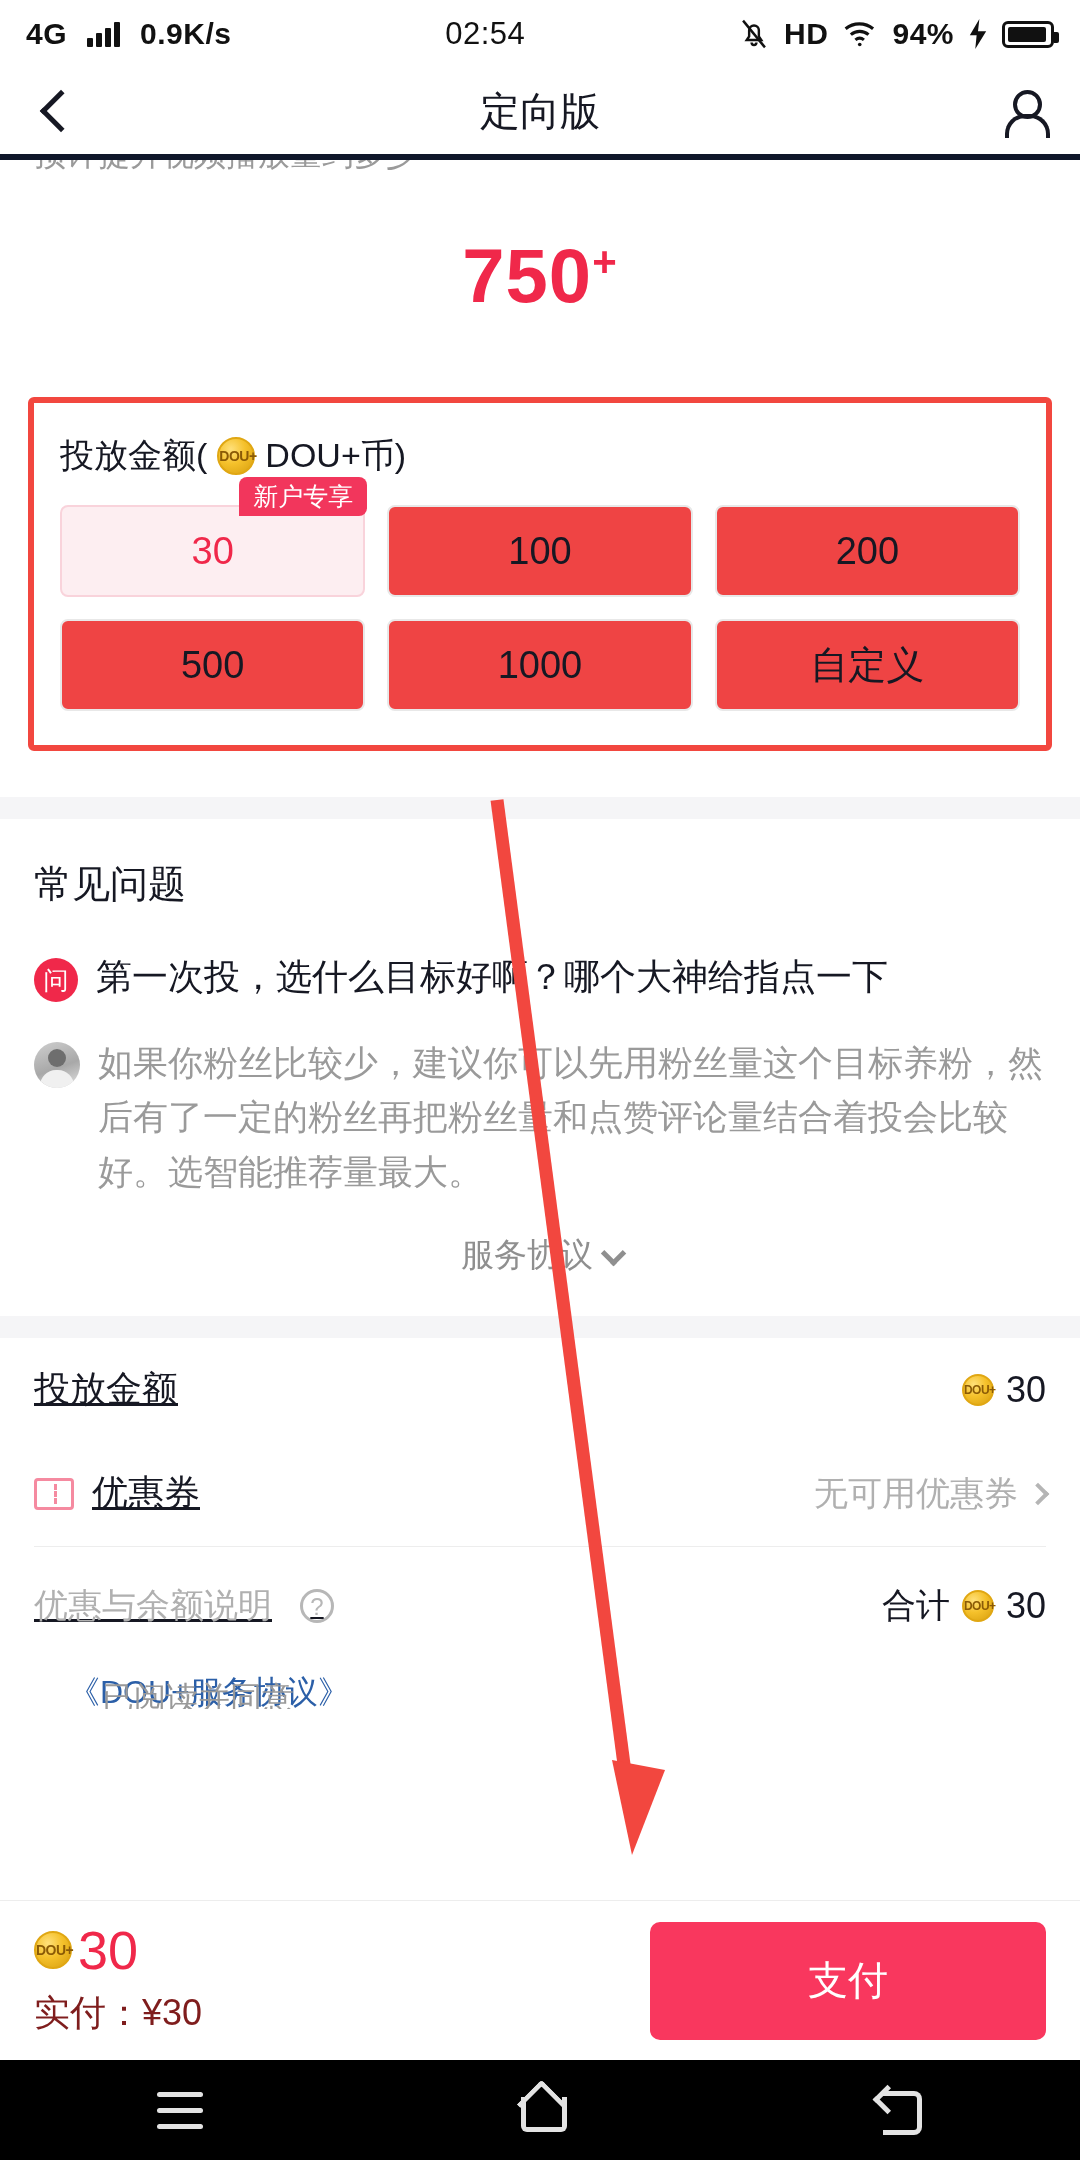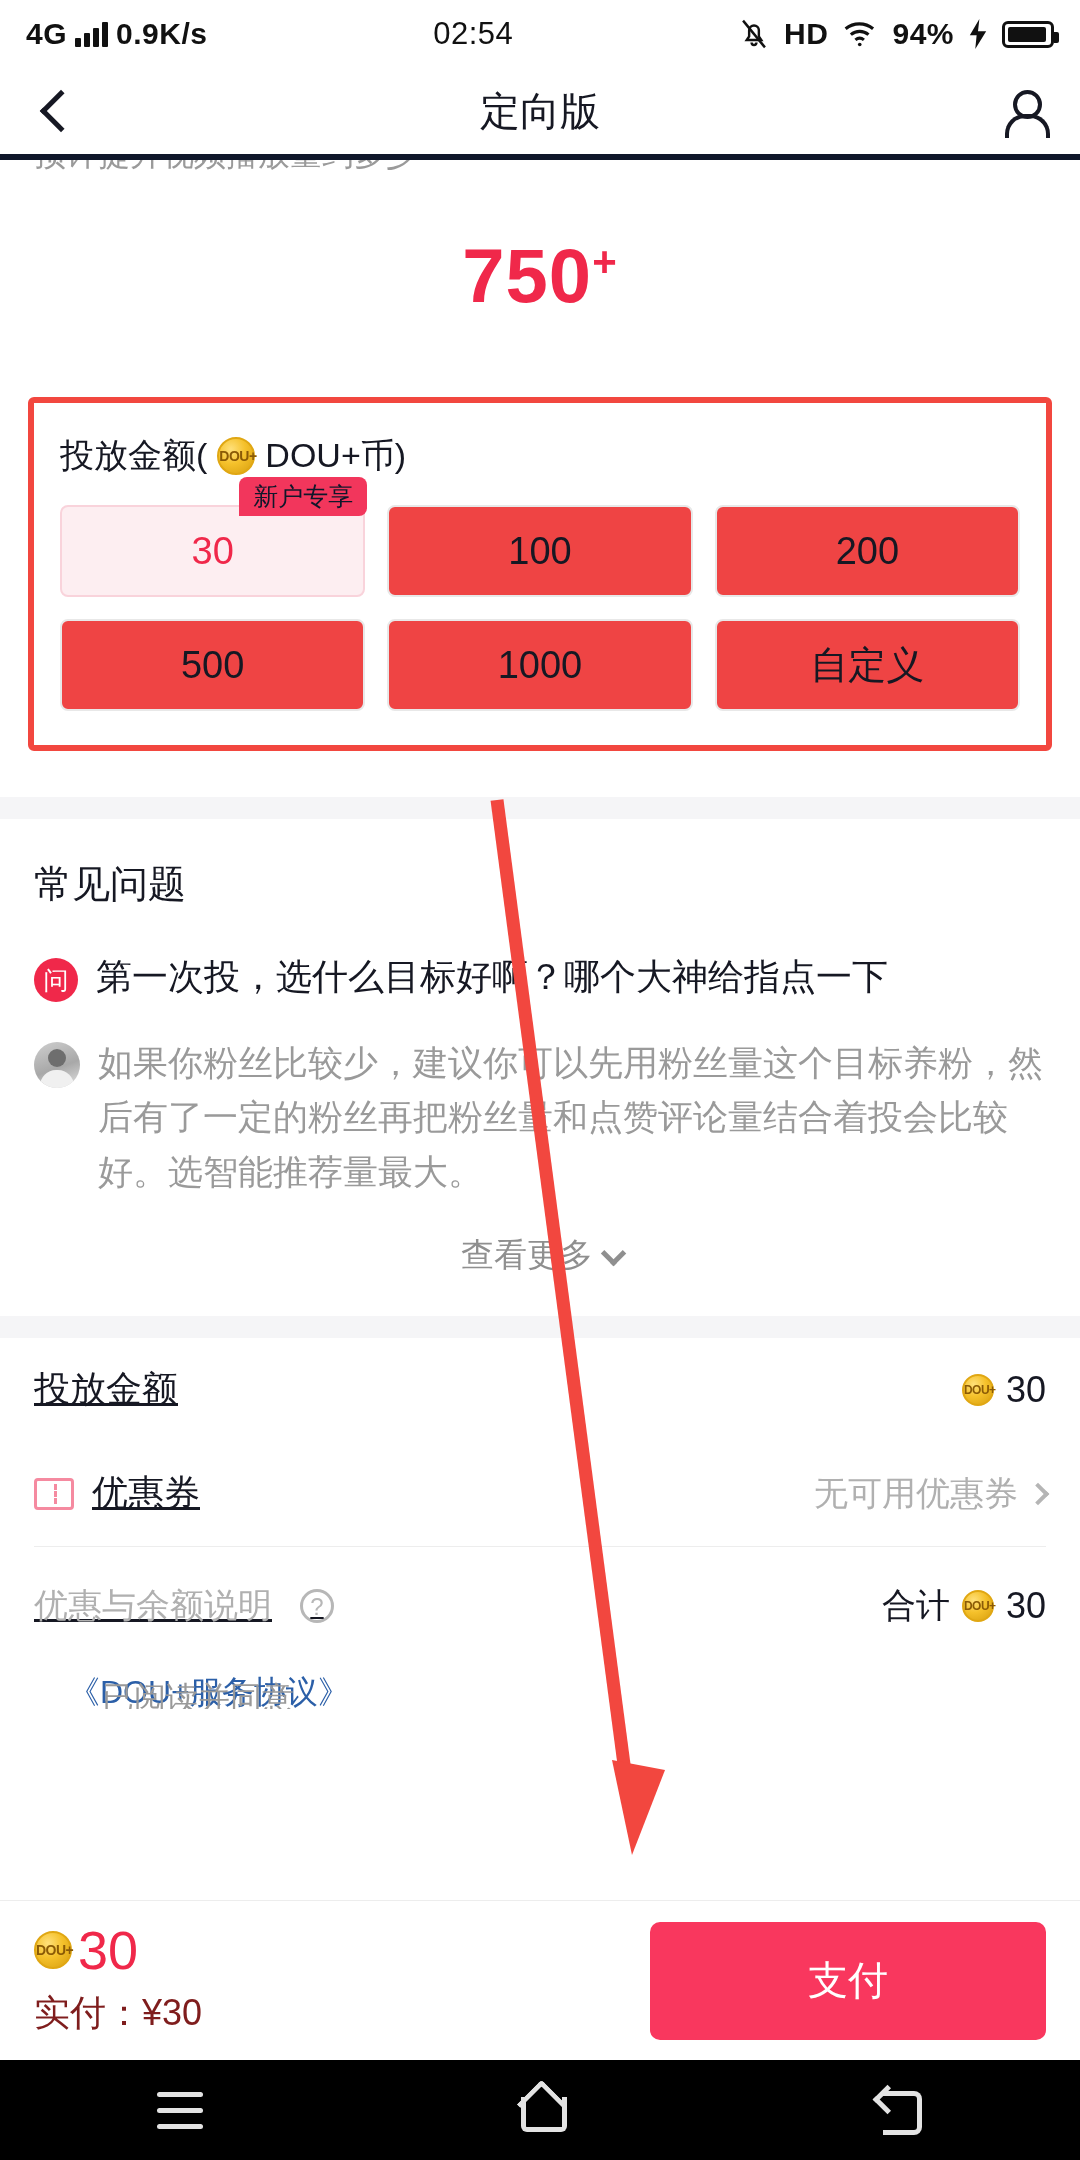--- a/index.html
+++ b/index.html
@@ -10,21 +10,21 @@
     overflow:hidden;
     position:relative;
   }
 
   
   .statusbar{
     height:68px; display:flex; align-items:center;
     padding:0 26px; background:#fff; color:#111;
     font-size:30px; font-weight:600; letter-spacing:.5px;
   }
-  .sb-left{display:flex;align-items:center;gap:8px;}
+  .sb-left{display:flex;align-items:center;gap:20px;}
   .sb-center{flex:1;text-align:center;font-size:31px;font-weight:500;}
   .sb-right{display:flex;align-items:center;gap:15px;font-size:30px;}
   .sig{display:flex;align-items:flex-end;gap:3px;height:26px;}
   .sig i{display:block;width:6px;background:#111;border-radius:1px;}
   .sig i:nth-child(1){height:9px;}
   .sig i:nth-child(2){height:14px;}
   .sig i:nth-child(3){height:19px;}
   .sig i:nth-child(4){height:25px;}
   .batt{width:52px;height:27px;border:3px solid #111;border-radius:6px;position:relative;padding:3px;}
   .batt::after{content:"";position:absolute;right:-8px;top:8px;width:5px;height:11px;background:#111;border-radius:0 2px 2px 0;}
@@ -90,21 +90,21 @@
   .amt-btn{
     height:92px;border:2px solid #e8e8e8;border-radius:8px;background:#ef4444;
     display:flex;align-items:center;justify-content:center;
     font-size:38px;color:#161823;position:relative;
   }
   .amt-btn.selected{
     background:#FDEEF1;border-color:#F9D3DB;color:#F0284A;
   }
   .badge-new{
     position:absolute;top:-30px;right:-4px;
-    background:#F2365C;color:#0f172a;font-size:25px;
+    background:#F2365C;color:#ffffff;font-size:25px;
     padding:7px 14px;border-radius:8px 8px 8px 0;white-space:nowrap;
     line-height:1;
   }
 
   .gap{height:22px;background:#f5f5f7;}
 
   
   .faq{padding:40px 34px 10px;background:#fff;}
   .faq-title{font-size:38px;color:#161823;font-weight:500;margin-bottom:44px;}
   .faq-q{display:flex;align-items:flex-start;gap:18px;margin-bottom:34px;}
@@ -295,21 +295,21 @@
     <div class="faq-title">常见问题</div>
     <div class="faq-q">
       <div class="q-badge">问</div>
       <div class="faq-q-text">第一次投，选什么目标好啊？哪个大神给指点一下</div>
     </div>
     <div class="faq-a">
       <div class="avatar"></div>
       <div class="faq-a-text">如果你粉丝比较少，建议你可以先用粉丝量这个目标养粉，然后有了一定的粉丝再把粉丝量和点赞评论量结合着投会比较好。选智能推荐量最大。</div>
     </div>
     <div class="more">
-      <span>查看更多</span><span class="cd"></span>
+      <span>服务协议</span><span class="cd"></span>
     </div>
   </div>
 
   <div class="gap"></div>
 
   <div class="summary">
     <div class="sum-row">
       <div class="sum-left">投放金额</div>
       <div class="sum-right">
         <span class="coin sm">DOU+</span>

